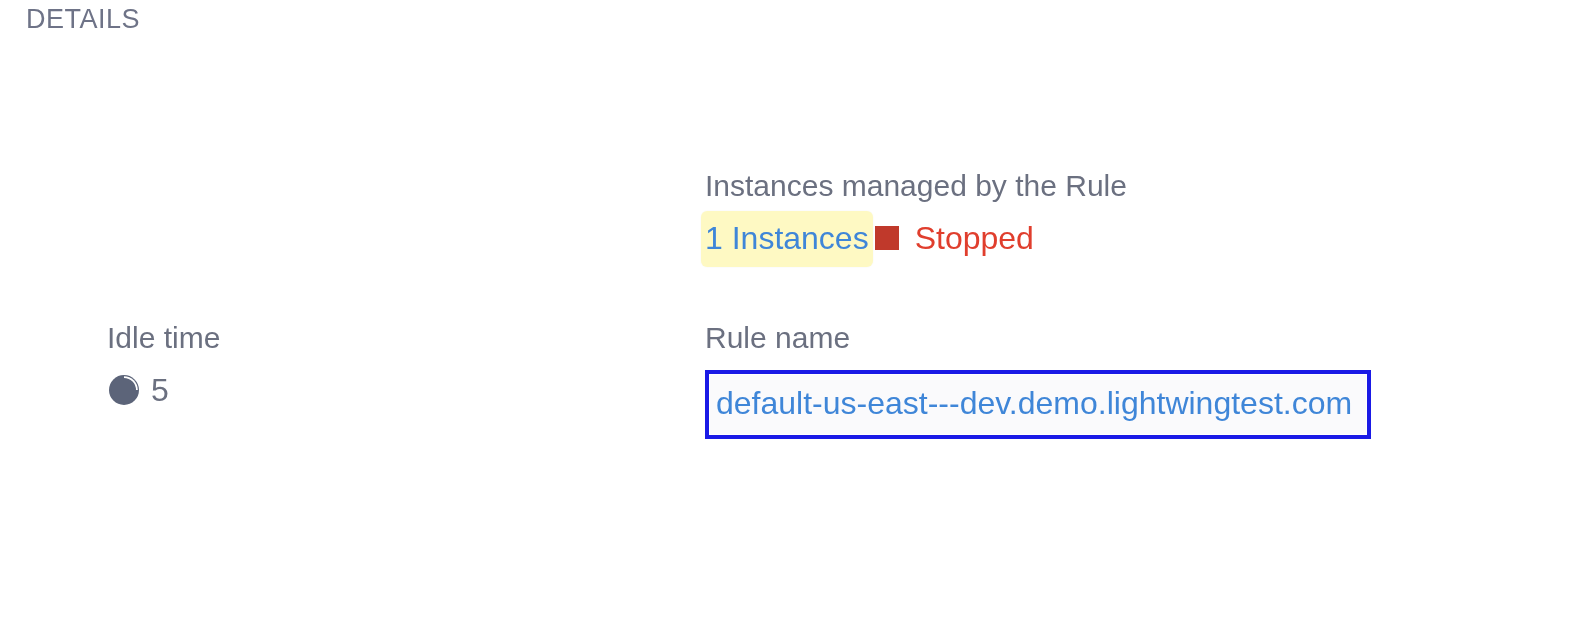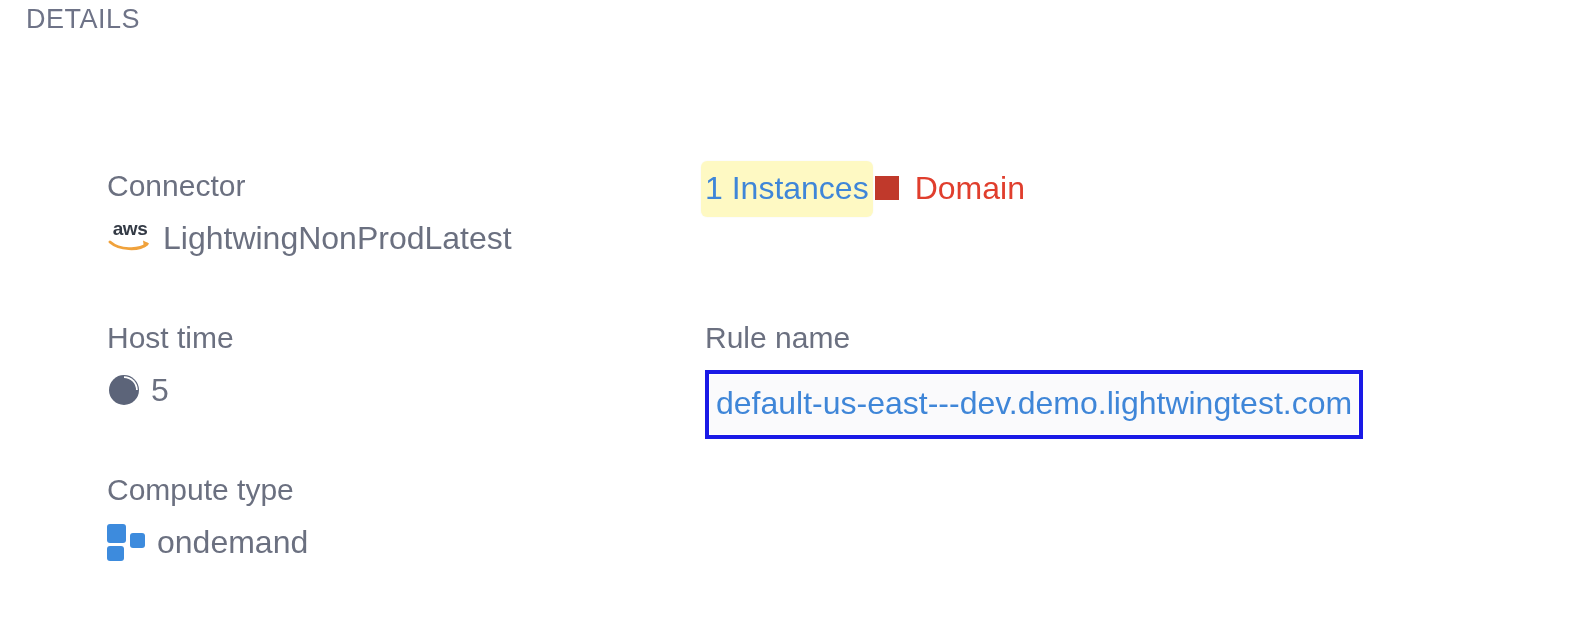--- a/index.html
+++ b/index.html
@@ -170,64 +170,52 @@
     border: 4px solid #1a1ae6;
     padding: 1px 1px;
     background: transparent;
   }
   .highlight-box .link-inner {
     display: block;
     background: #fafafc;
     color: #3f86d8;
     font-size: 32px;
     line-height: 40px;
-    padding: 8px 6px 11px 6px;
+    padding: 8px 14px 11px 6px;
     white-space: nowrap;
     cursor: pointer;
   }
 </style>
 </head>
 <body>
 
 <div class="details-panel">
 
   <div class="section-title">DETAILS</div>
 
   <div class="grid">
 
     <div class="row">
 
-      <div class="cell col-left">
-        <div class="field-label">Connector</div>
-        <div class="field-value">
-          <span class="aws-logo">
-            <span class="aws-word">aws</span>
-            <svg class="aws-smile" viewBox="0 0 42 14">
-              <path d="M1 4 C10 12, 30 13, 38 6" stroke="#f0a23c" stroke-width="3" fill="none" stroke-linecap="round"></path>
-              <path d="M34 2.5 L40 5.5 L35 9.5 Z" fill="#f0a23c"></path>
-            </svg>
-          </span>
-          <span class="value-text">LightwingNonProdLatest</span>
-        </div>
-      </div>
 
       <div class="cell col-right">
+        <div class="field-label">Instances managed by the Rule</div>
         <div class="field-value instances-value">
           <span class="instances-link">1 Instances</span>
           <span class="status-swatch"></span>
-          <span class="status-text">Domain</span>
+          <span class="status-text">Stopped</span>
         </div>
       </div>
 
     </div>
 
     <div class="row">
 
       <div class="cell col-left">
-        <div class="field-label">Host time</div>
+        <div class="field-label">Idle time</div>
         <div class="field-value">
           <svg class="clock-icon" viewBox="0 0 34 34">
             <circle cx="17" cy="17" r="15" fill="#5c6479"></circle>
             <path d="M17 17 L17 3.2 A13.8 13.8 0 0 1 30.8 17 Z" fill="#ffffff"></path>
             <path d="M17 17 L17 6 A11 11 0 0 1 28 17 Z" fill="#5c6479"></path>
             <path d="M17 17 L17 5 A12 12 0 0 1 29 17 Z" fill="#5c6479"></path>
             <circle cx="17" cy="17" r="13" fill="none" stroke="#5c6479" stroke-width="0"></circle>
             <path d="M17 17 L17 4 A13 13 0 0 0 4 17 A13 13 0 0 0 17 30 A13 13 0 0 0 30 17 Z" fill="#5c6479"></path>
           </svg>
           <span class="value-text">5</span>
@@ -240,29 +228,18 @@
           <span class="highlight-box">
             <span class="link-inner">default-us-east---dev.demo.lightwingtest.com</span>
           </span>
         </div>
       </div>
 
     </div>
 
     <div class="row">
 
-      <div class="cell col-left">
-        <div class="field-label">Compute type</div>
-        <div class="field-value">
-          <span class="compute-icon">
-            <i class="sq-a"></i>
-            <i class="sq-b"></i>
-            <i class="sq-c"></i>
-          </span>
-          <span class="value-text">ondemand</span>
-        </div>
-      </div>
 
 
     </div>
 
   </div>
 </div>
 
 </body></html>

